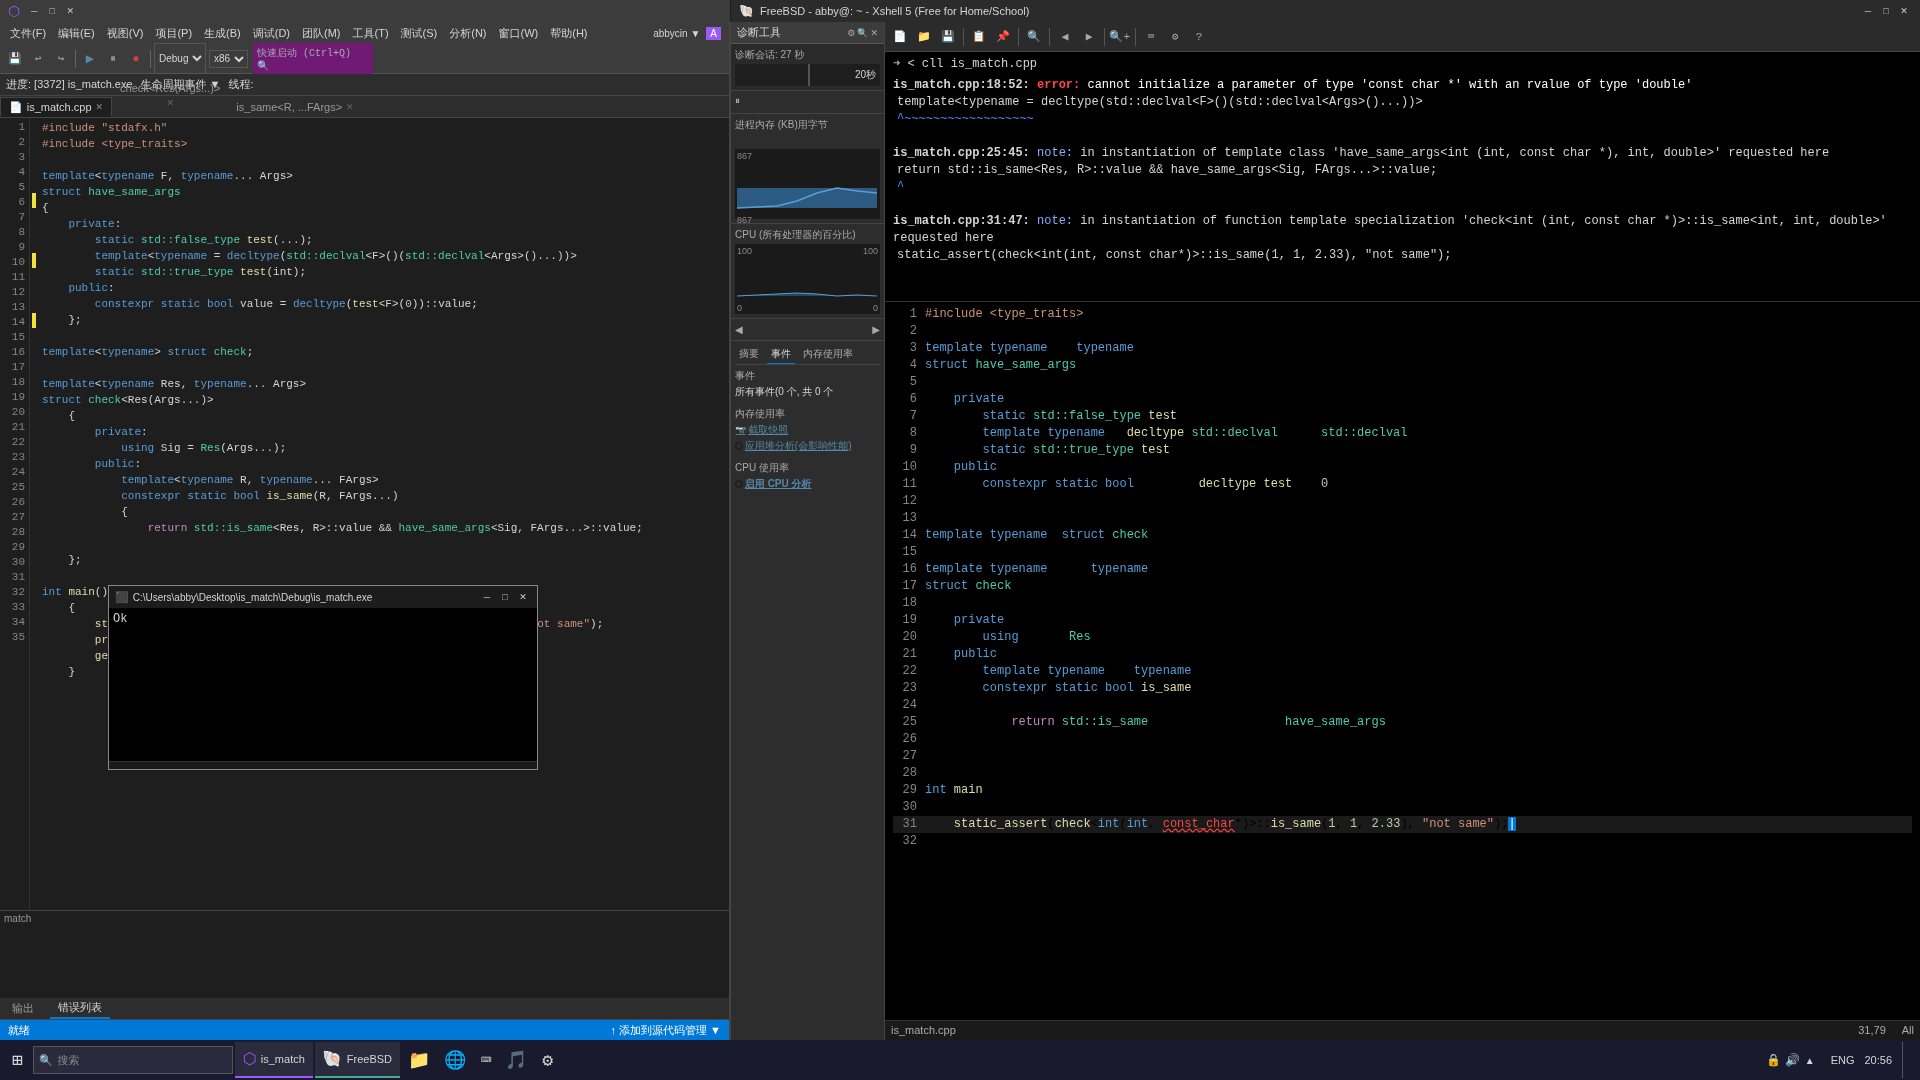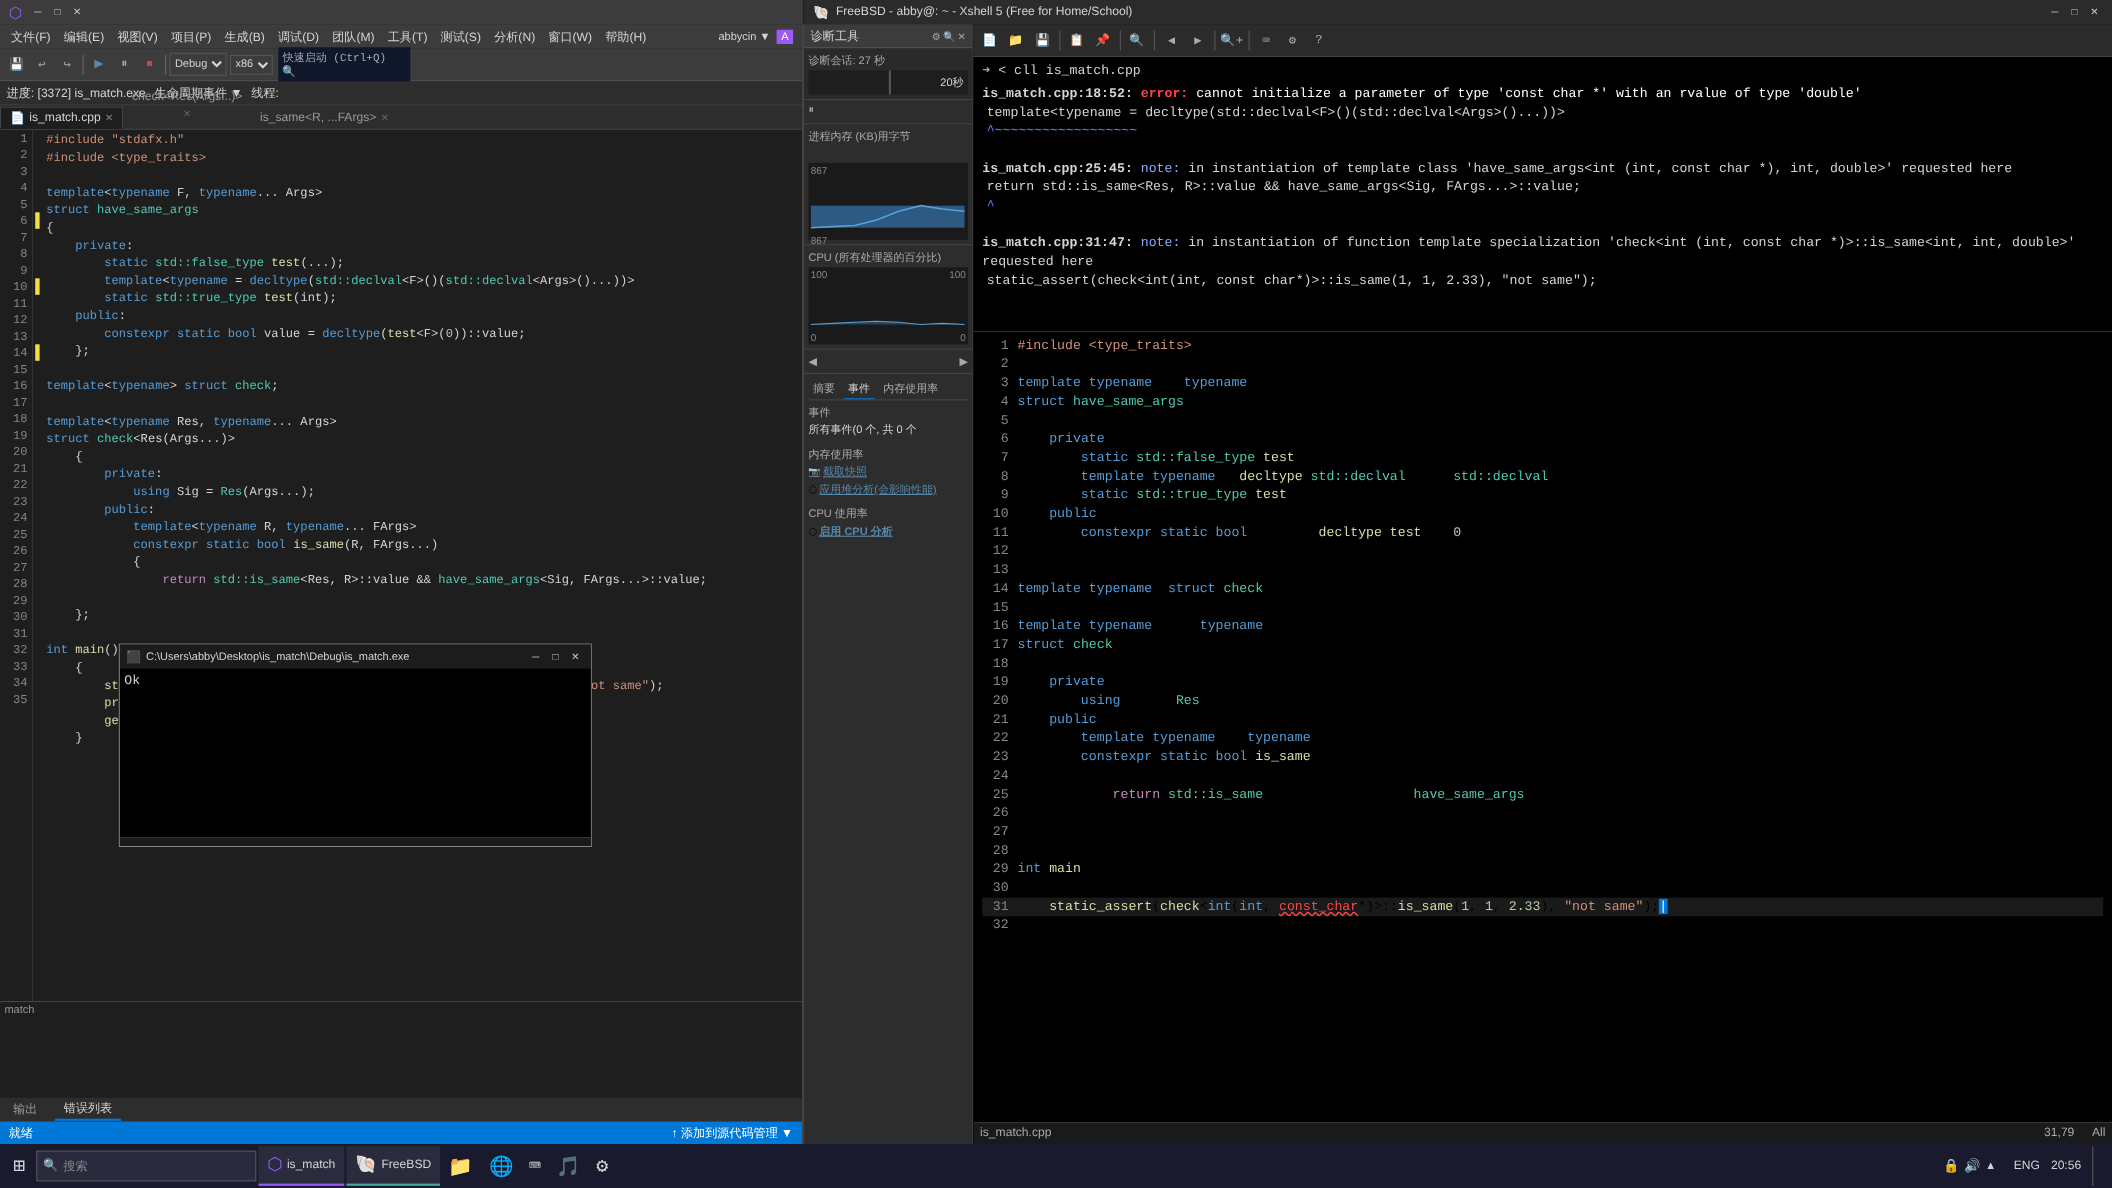--- a/index.html
+++ b/index.html
@@ -51,27 +51,27 @@
 
     <div style="background:#3c3c3c;height:30px;display:flex;align-items:center;padding:0 4px;gap:1px;border-bottom:1px solid #555;">
       <span style="width:22px;height:22px;display:inline-flex;align-items:center;justify-content:center;color:#aaa;cursor:pointer;font-size:11px;">💾</span>
       <span style="width:22px;height:22px;display:inline-flex;align-items:center;justify-content:center;color:#aaa;cursor:pointer;font-size:11px;">↩</span>
       <span style="width:22px;height:22px;display:inline-flex;align-items:center;justify-content:center;color:#aaa;cursor:pointer;font-size:11px;">↪</span>
       <div style="width:1px;height:18px;background:#666;margin:0 2px;"></div>
       <span style="width:22px;height:22px;display:inline-flex;align-items:center;justify-content:center;color:#58a;cursor:pointer;font-size:14px;">▶</span>
       <span style="width:22px;height:22px;display:inline-flex;align-items:center;justify-content:center;color:#aaa;cursor:pointer;font-size:11px;">⏸</span>
       <span style="width:22px;height:22px;display:inline-flex;align-items:center;justify-content:center;color:#c44;cursor:pointer;font-size:11px;">⏹</span>
       <div style="width:1px;height:18px;background:#666;margin:0 2px;"></div>
-      <select style="background:#3c3c3c;color:#d4d4d4;border:1px solid #555;height:21px;font-size:10px;font-family:'Segoe UI',sans-serif;">
+      <select style="background:#3c3c3c;color:#d4d4d4;border:1px solid #555;height:31px;font-size:10px;font-family:'Segoe UI',sans-serif;">
         <option>Debug</option>
       </select>
       <select style="background:#3c3c3c;color:#d4d4d4;border:1px solid #555;height:18px;font-size:10px;font-family:'Segoe UI',sans-serif;margin-left:2px;">
         <option>x86</option>
       </select>
-      <span style="width:120px;height:32px;display:inline-flex;align-items:center;background:#0f172a;color:#aaa;font-size:10px;padding:0 4px;margin-left:4px;">快速启动 (Ctrl+Q) 🔍</span>
+      <span style="width:120px;height:32px;display:inline-flex;align-items:center;background:#701a75;color:#aaa;font-size:10px;padding:0 4px;margin-left:4px;">快速启动 (Ctrl+Q) 🔍</span>
     </div>
 
     <div style="background:#2d2d2d;height:22px;display:flex;align-items:center;padding:0 6px;font-size:11px;color:#d4d4d4;font-family:'Segoe UI',sans-serif;gap:4px;border-bottom:1px solid #444;">
       <span>进度: [3372] is_match.exe</span>
       <span style="margin-left:4px;">生命周期事件 ▼</span>
       <span style="margin-left:4px;">线程:</span>
     </div>
 
     <div style="background:#2d2d2d;height:22px;display:flex;align-items:flex-end;border-bottom:1px solid #444;">
       <div style="height:20px;padding:0 8px;display:flex;align-items:center;font-size:11px;font-family:'Segoe UI',sans-serif;color:#d4d4d4;cursor:pointer;background:#1e1e1e;border:1px solid #444;border-bottom-color:#1e1e1e;gap:4px;">

